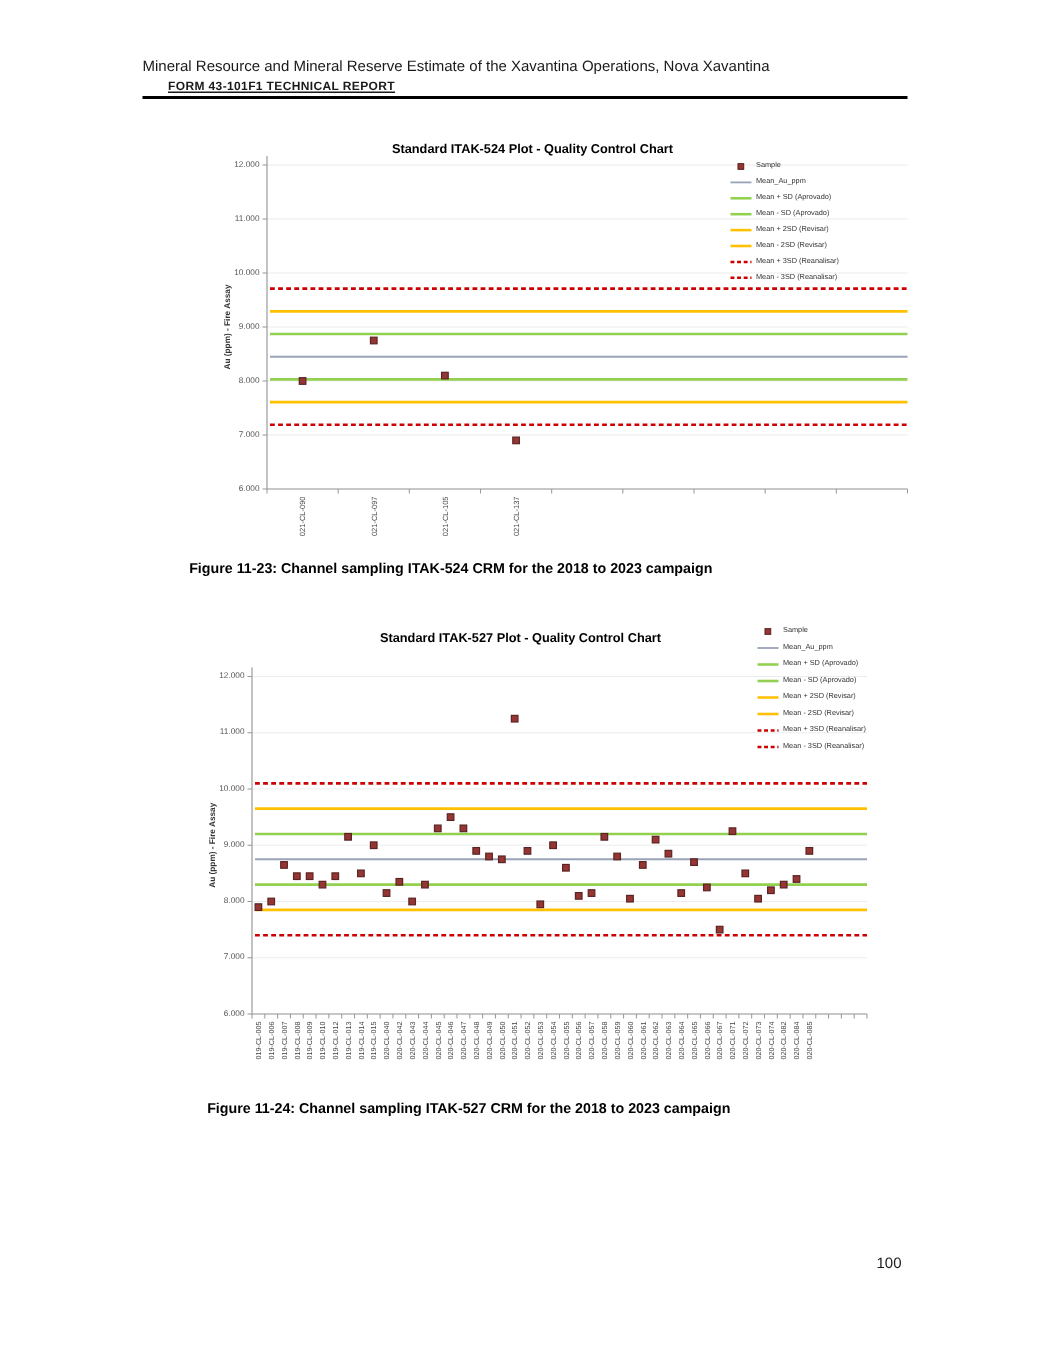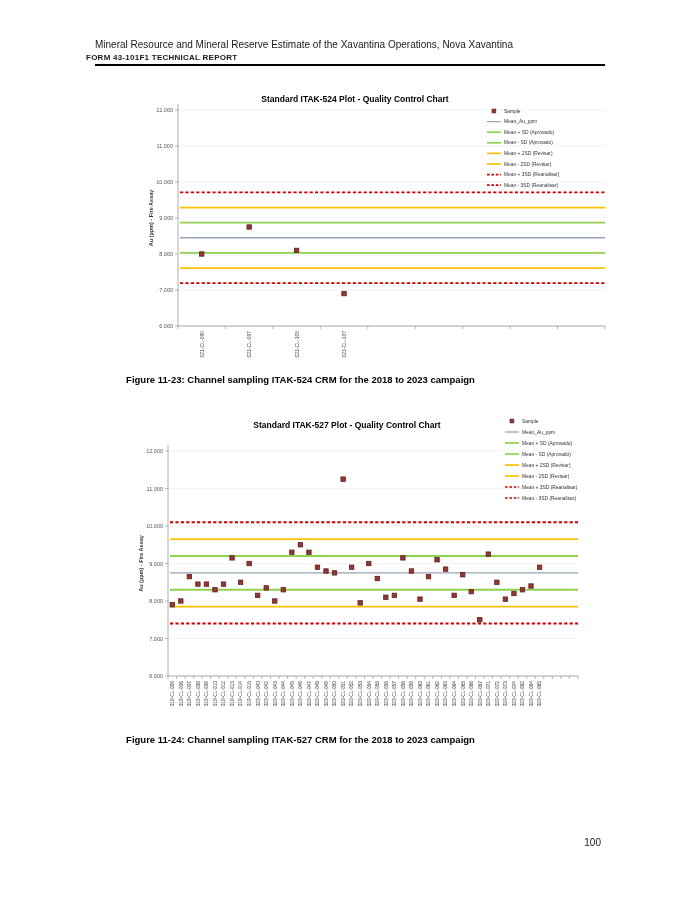--- a/index.html
+++ b/index.html
@@ -1,28 +1,28 @@
 <!DOCTYPE html>
 <html><head>
 <meta charset="utf-8">
 <style>
   html,body{margin:0;padding:0;background:#fff;}
   .page{position:relative;width:700px;height:906px;background:#ffffff;overflow:hidden;
         font-family:"Liberation Sans", sans-serif;}
   .hdr-title{position:absolute;left:95px;top:39px;font-size:10px;color:#1a1a1a;white-space:nowrap;}
-  .hdr-sub{position:absolute;left:86px;top:53px;font-size:8px;font-weight:bold;color:#1a1a1a;
-           letter-spacing:.25px;white-space:nowrap;}
+  .hdr-sub{position:absolute;left:112px;top:53px;font-size:8px;font-weight:bold;color:#1a1a1a;
+           letter-spacing:.25px;white-space:nowrap;text-decoration:underline;}
   .hdr-rule{position:absolute;left:95px;top:64px;width:510px;height:2px;background:#000;}
   .chart-svg{position:absolute;}
   #chart1{left:140px;top:86px;}
   #chart2{left:130px;top:412px;}
   .caption{position:absolute;left:0;width:601px;text-align:center;font-size:9.5px;
            font-weight:bold;color:#000;}
   #cap1{top:374px;}
-  #cap2{top:734px;}
+  #cap2{top:734px;margin-left:12px;}
   .pagenum{position:absolute;top:837px;right:99px;font-size:10px;color:#1a1a1a;}
   svg text{font-family:"Liberation Sans", sans-serif;}
 </style>
 </head>
 <body>
 
 <div class="page">
   <div class="hdr-title">Mineral Resource and Mineral Reserve Estimate of the Xavantina Operations, Nova Xavantina</div>
   <div class="hdr-sub">FORM 43-101F1 TECHNICAL REPORT</div>
   <div class="hdr-rule"></div>

